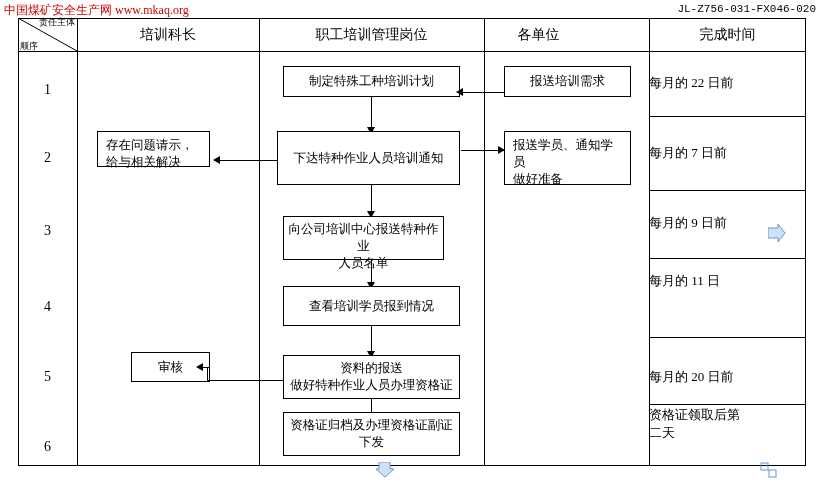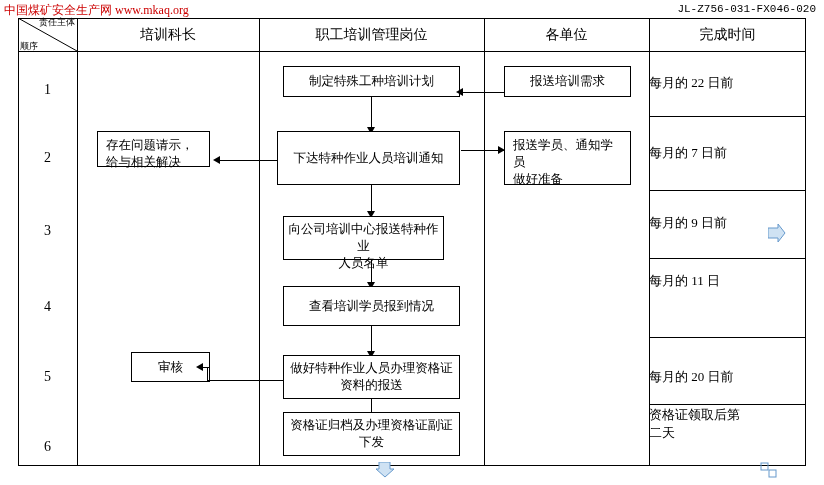--- a/index.html
+++ b/index.html
@@ -195,21 +195,21 @@
   <div class="corner">
     <svg class="diag" viewBox="0 0 59 33" preserveAspectRatio="none">
       <line x1="0" y1="0" x2="59" y2="33" stroke="#000000" stroke-width="1"></line>
     </svg>
     <div class="lbl-a">责任主体</div>
     <div class="lbl-b">顺序</div>
   </div>
 
   <div class="hcell" style="left:77px; width:182px;">培训科长</div>
   <div class="hcell" style="left:259px; width:225px;">职工培训管理岗位</div>
-  <div class="hcell" style="left:484px; width:165px;">各单位</div>
+  <div class="hcell" style="left:456px; width:165px;">各单位</div>
   <div class="hcell" style="left:649px; width:157px;">完成时间</div>
 
   <div class="rownum" style="top:82px;">1</div>
   <div class="rownum" style="top:150px;">2</div>
   <div class="rownum" style="top:223px;">3</div>
   <div class="rownum" style="top:299px;">4</div>
   <div class="rownum" style="top:369px;">5</div>
   <div class="rownum" style="top:439px;">6</div>
 
   <div class="hline" style="left:649px; top:116px; width:157px;"></div>
@@ -268,22 +268,22 @@
   <div class="arrow down" style="left:367px; top:282px;"></div>
 
   <div class="box vcenter" style="left:283px; top:286px; width:177px; height:40px;">查看培训学员报到情况</div>
 
   <div class="conn v" style="left:371px; top:326px; height:29px;"></div>
   <div class="arrow down" style="left:367px; top:351px;"></div>
 
   <div class="box vcenter" style="left:131px; top:352px; width:79px; height:30px;">审核</div>
 
   <div class="box center" style="left:283px; top:355px; width:177px; height:44px; padding-top:4px;">
+    <div>资料的报送</div>
     <div>做好特种作业人员办理资格证</div>
-    <div>资料的报送</div>
   </div>
 
   <div class="conn v" style="left:207px; top:367px; height:13px;"></div>
   <div class="conn h" style="left:207px; top:380px; width:76px;"></div>
   <div class="arrow left" style="left:196px; top:363px;"></div>
   <div class="conn h" style="left:203px; top:367px; width:6px;"></div>
 
   <div class="conn v" style="left:371px; top:399px; height:18px;"></div>
   <div class="arrow down" style="left:367px; top:413px;"></div>
 

